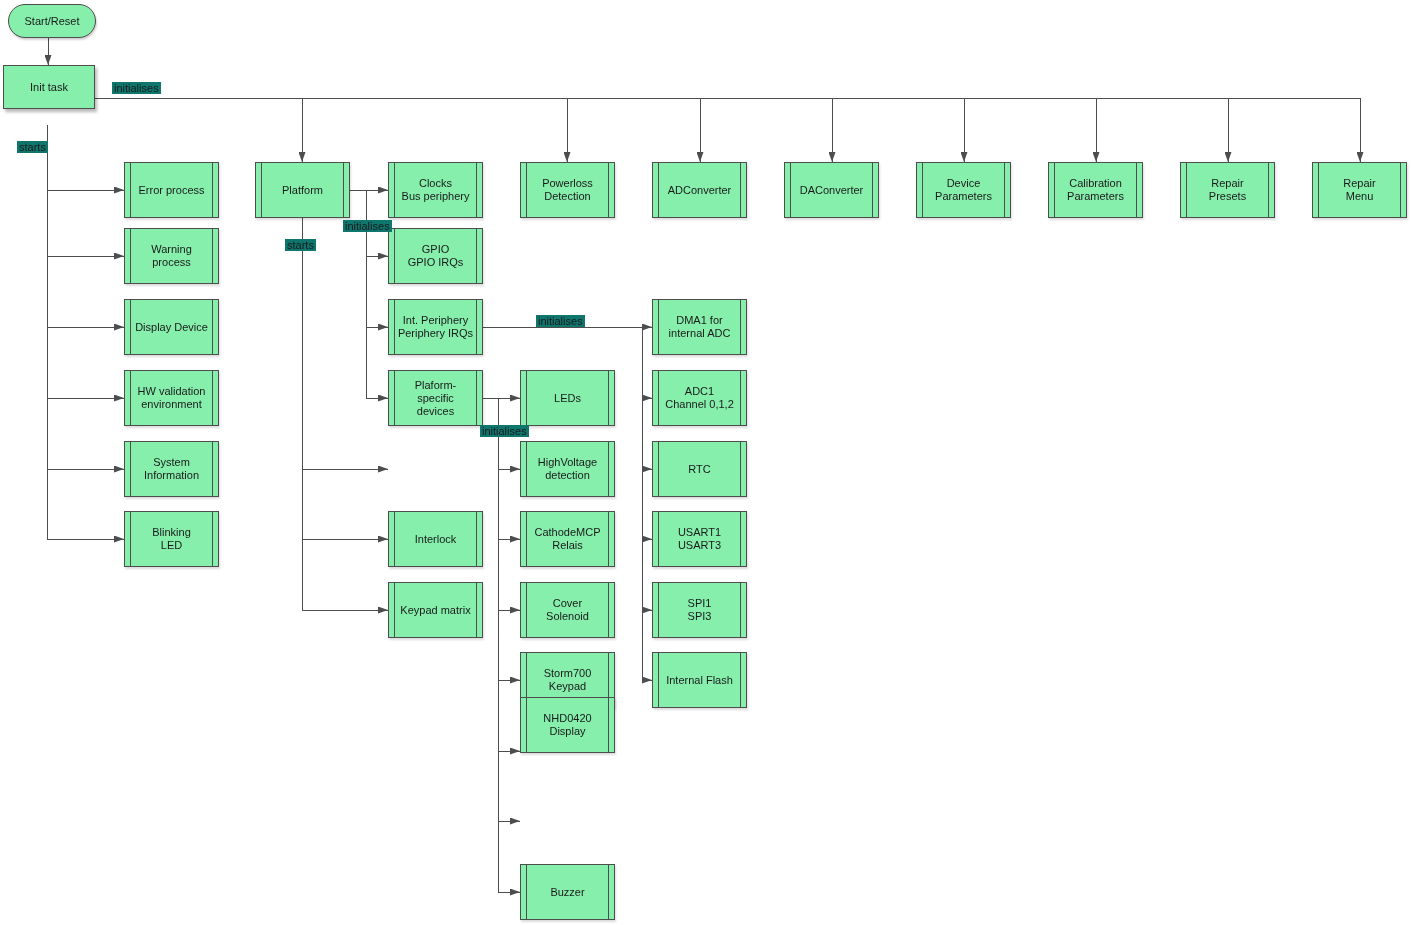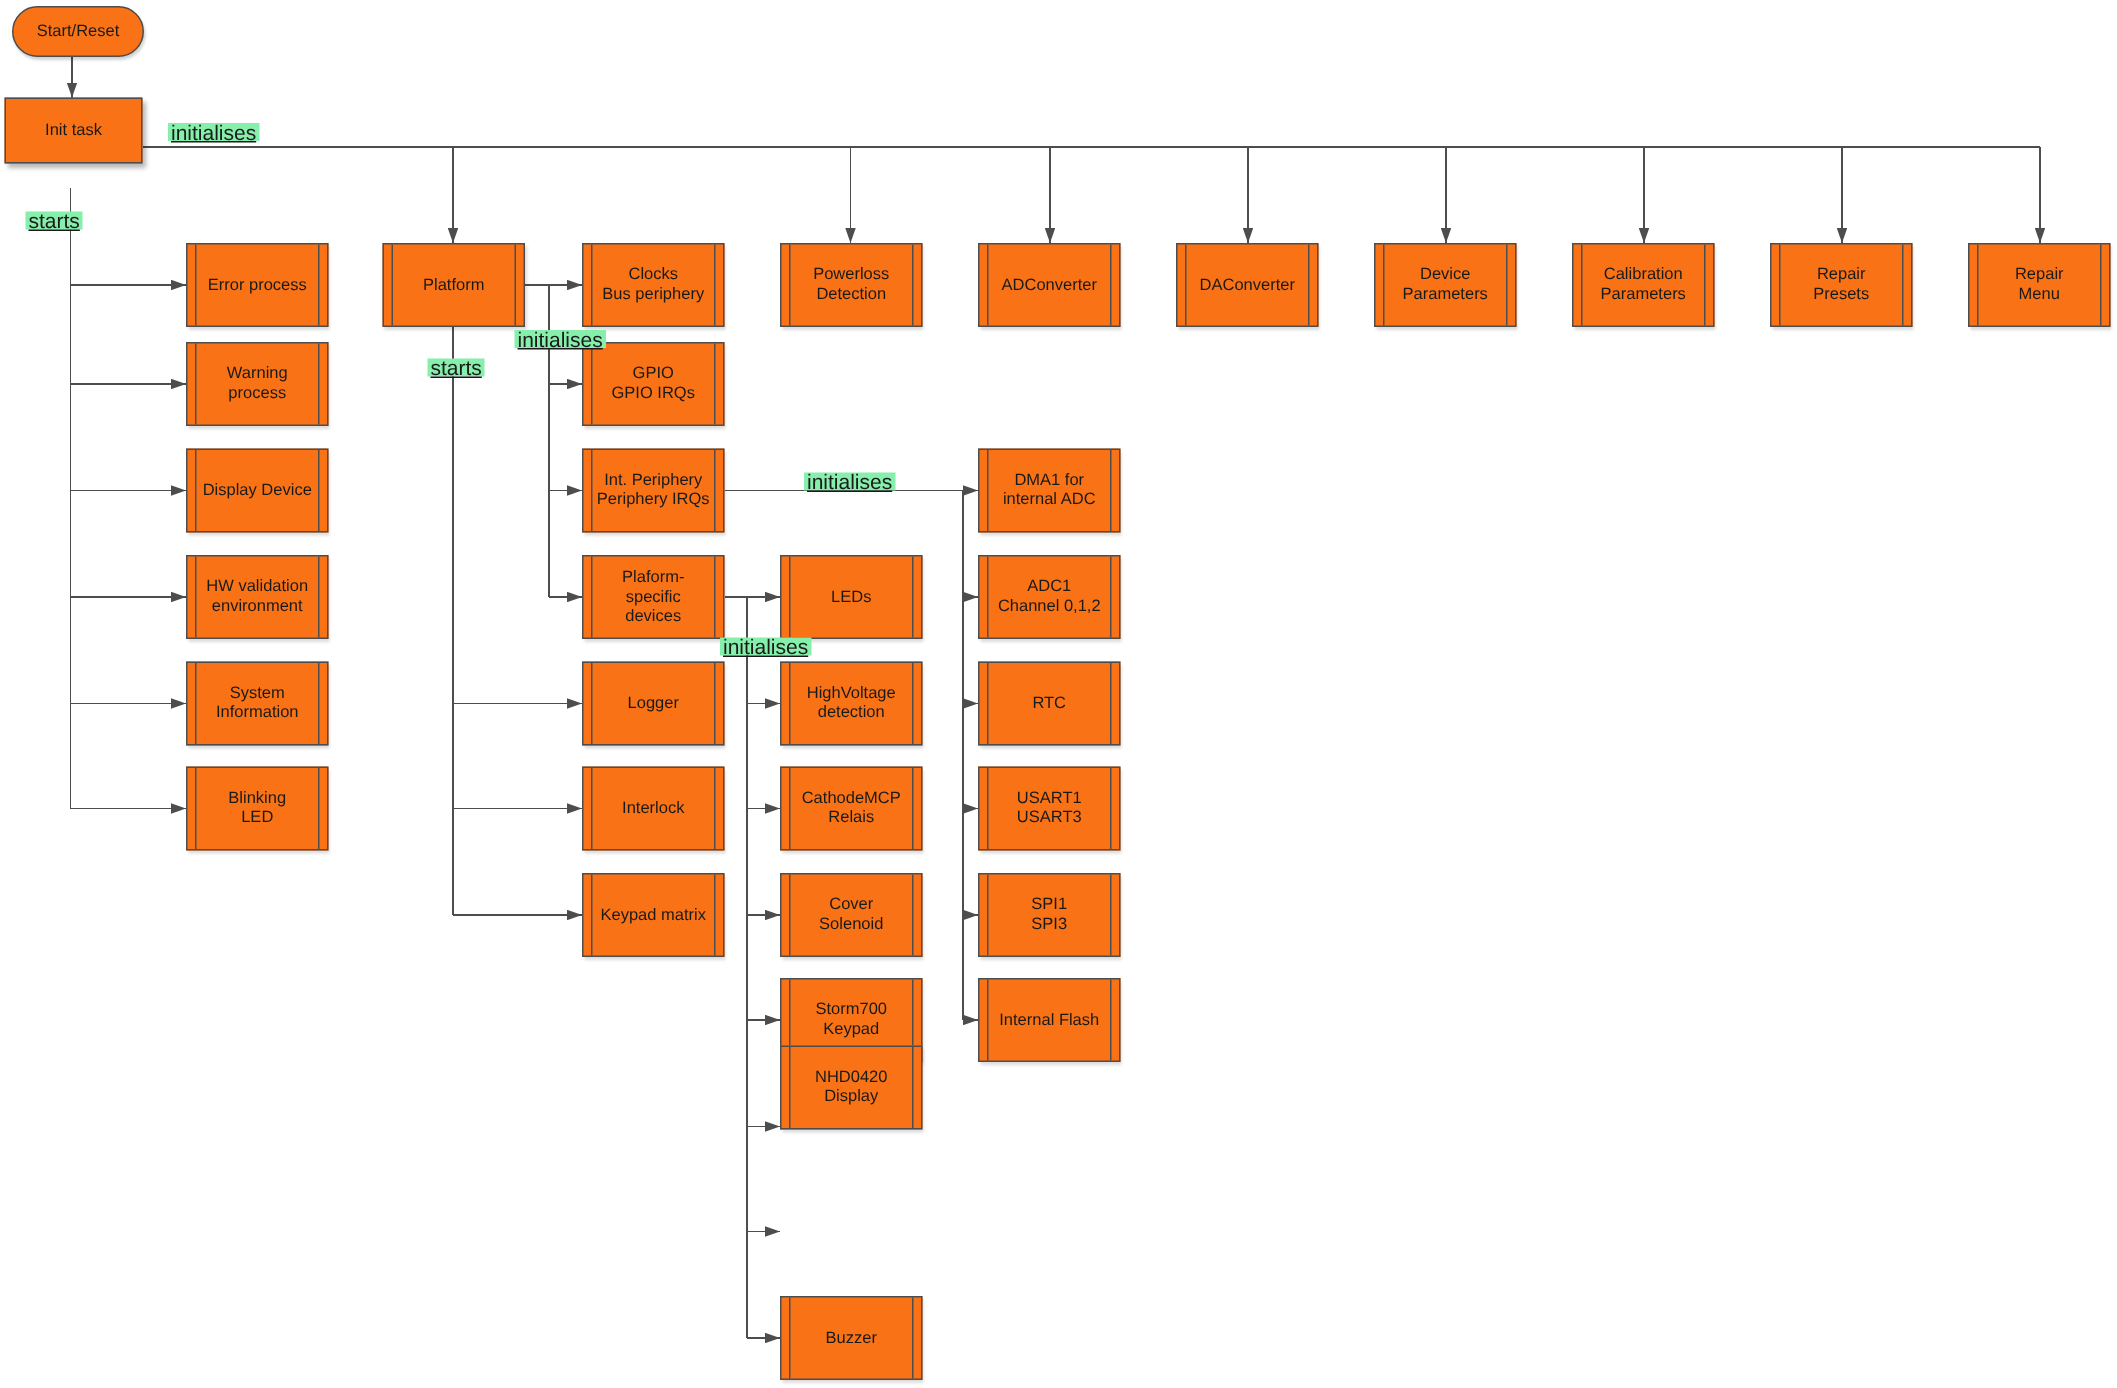--- a/index.html
+++ b/index.html
@@ -10,21 +10,21 @@
     height:925px;
     background:#ffffff;
     font-family:"Liberation Sans", sans-serif;
     overflow:hidden;
   }
   svg.wires { position:absolute; left:0; top:0; pointer-events:none; }
   .node {
     position:absolute;
     width:95px;
     height:56px;
-    background:#f97316;
+    background:#86efac;
     border:1px solid #4d4d4d;
     display:flex;
     align-items:center;
     justify-content:center;
     text-align:center;
     box-shadow:1px 2px 2px rgba(0,0,0,0.14);
   }
   .pp::before, .pp::after {
     content:"";
     position:absolute;
@@ -49,27 +49,26 @@
     border-radius:17px;
     box-shadow:1px 2px 2px rgba(0,0,0,0.18);
   }
   .rect-init {
     width:92px;
     height:44px;
     box-shadow:2px 3px 3px rgba(0,0,0,0.28);
   }
   .elabel {
     position:absolute;
-    font-size:14px;
+    font-size:11px;
     line-height:12px;
     color:#1a1a1a;
-    background:#86efac;
+    background:#0f766e;
     padding:0 2px;
     white-space:nowrap;
-    text-decoration:underline;
   }
 </style>
 </head>
 <body>
 
 <div id="canvas">
 
   <svg class="wires" width="1411" height="925">
     <defs>
       <marker id="arr" markerUnits="userSpaceOnUse" markerWidth="10" markerHeight="7" viewBox="0 0 10 7" refX="10" refY="3.5" orient="auto">
@@ -198,23 +197,20 @@
     </div>
   <div class="node pp" style="left:388px;top:299px">
       <span class="t">Int. Periphery
 Periphery IRQs</span>
     </div>
   <div class="node pp" style="left:388px;top:370px">
       <span class="t">Plaform-
 specific
 devices</span>
     </div>
-  <div class="node pp" style="left:388px;top:441px">
-      <span class="t">Logger</span>
-    </div>
   <div class="node pp" style="left:388px;top:511px">
       <span class="t">Interlock</span>
     </div>
   <div class="node pp" style="left:388px;top:582px">
       <span class="t">Keypad matrix</span>
     </div>
 
   <div class="node pp" style="left:520px;top:370px">
       <span class="t">LEDs</span>
     </div>

